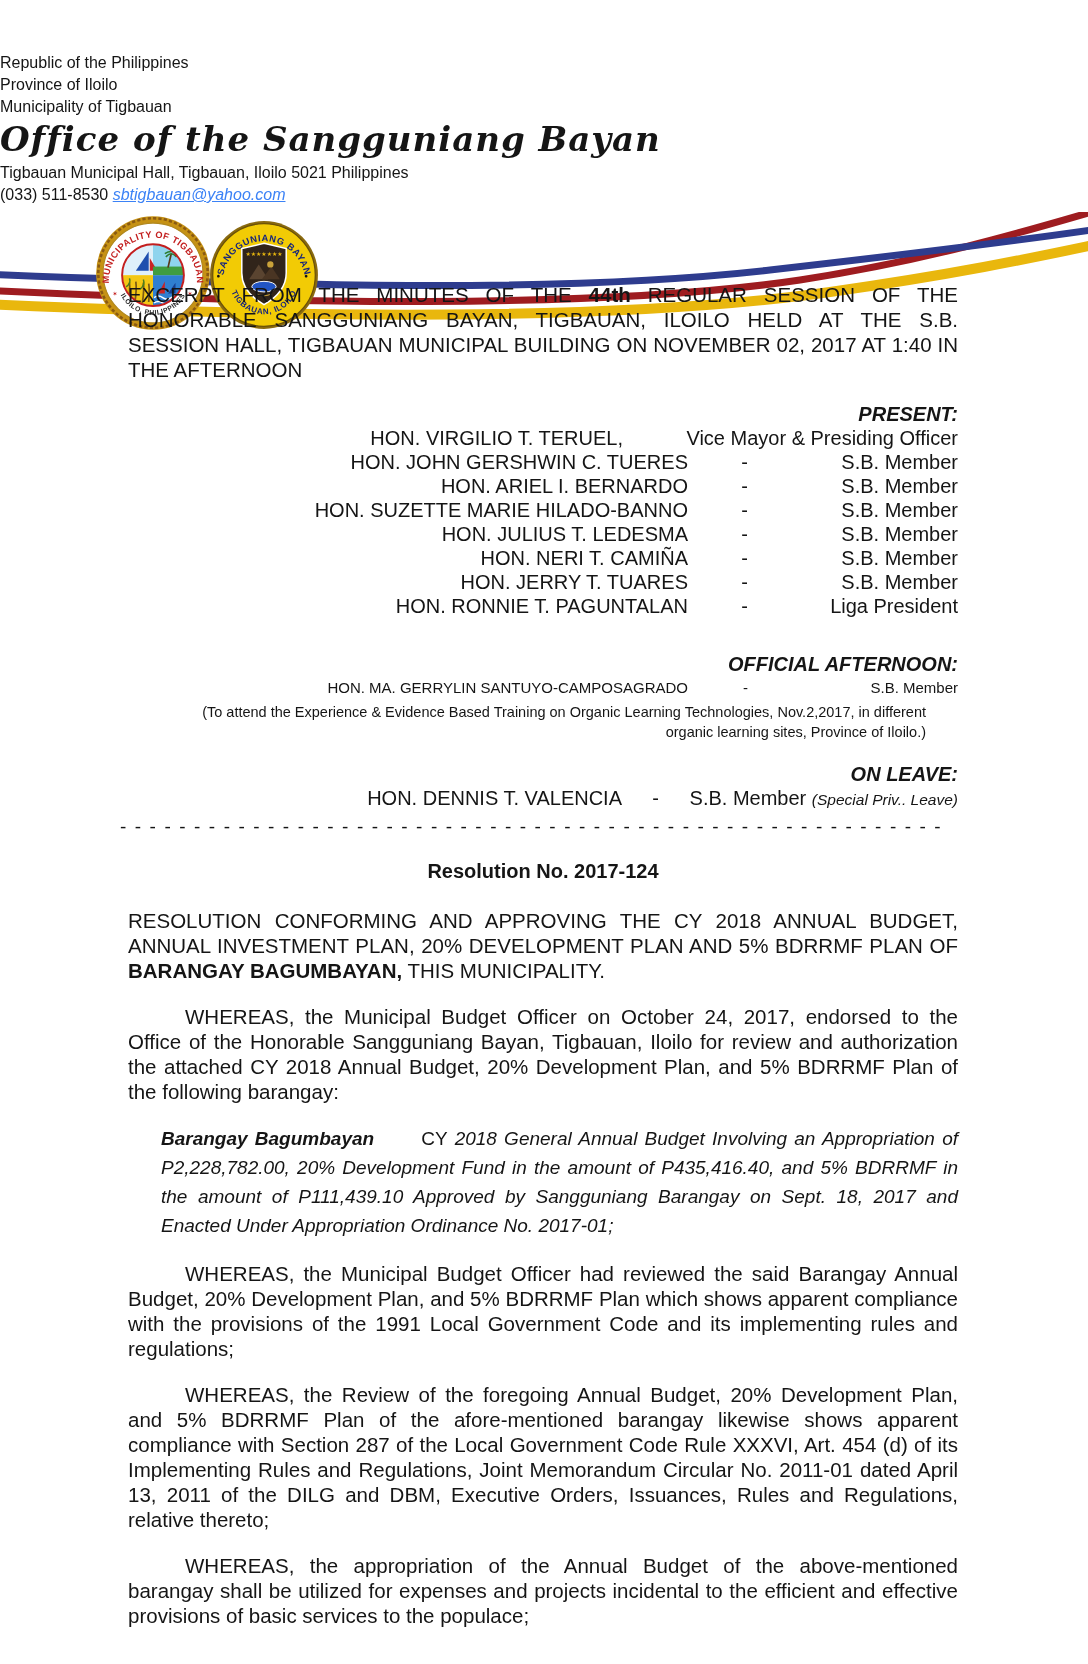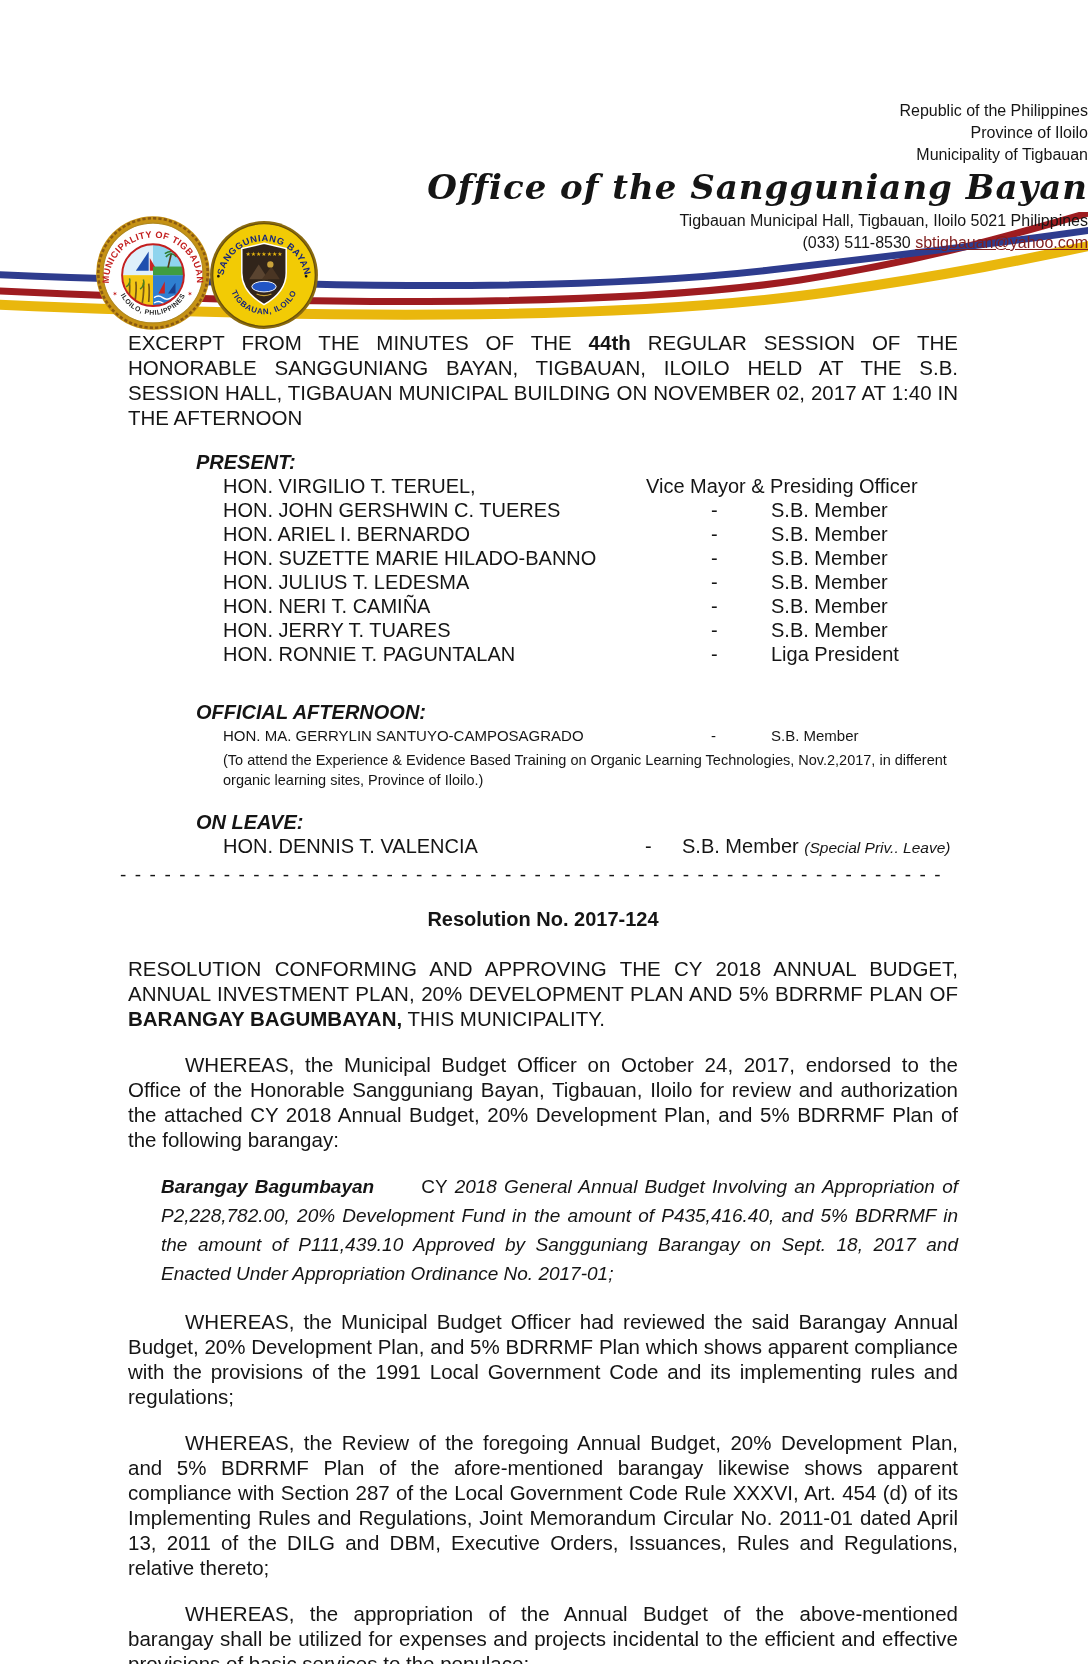--- a/index.html
+++ b/index.html
@@ -3,39 +3,39 @@
 <meta charset="utf-8">
 <style>
   * { margin:0; padding:0; box-sizing:border-box; }
   html,body { background:#ffffff; }
   .page {
     position:relative; width:1088px; height:1664px; margin:0 auto;
     background:#ffffff; overflow:hidden;
     font-family:"Liberation Sans", sans-serif; color:#151515;
   }
   
-  .header { padding-top:100px; text-align:right; position:relative; z-index:3; }
+  .header { padding-top:52px; text-align:left; position:relative; z-index:3; }
   .h-small { font-size:16px; line-height:22px; }
   .office-name {
     font-family:"DejaVu Serif", serif; font-style:italic; font-weight:bold;
     font-size:34px; line-height:40px; letter-spacing:1px; margin:1px 0 3px;
   }
   .addr-line { font-size:16px; line-height:22px; }
-  .email-link { color:#7f1d1d; text-decoration:underline; cursor:pointer; }
+  .email-link { color:#3b82f6; text-decoration:underline; cursor:pointer;font-style:italic; }
   
   .deco { position:absolute; left:0; top:212px; width:1088px; height:135px; z-index:1; }
   .ribbons { position:absolute; left:0; top:0; width:1088px; height:135px; }
   .seal { position:absolute; }
   .seal-municipal { left:94px; top:2px; width:118px; height:118px; }
   .seal-sb { left:209px; top:8px; width:110px; height:110px; }
   
   .content { position:relative; z-index:2; margin-left:128px; width:830px; }
   .excerpt { margin-top:76px; font-size:20.5px; line-height:25px; text-align:justify; }
   .excerpt .b { font-weight:bold; }
-  .section { margin-left:68px; }
+  .section { margin-left:45px;text-align:right; }
   .section-heading { font-weight:bold; font-style:italic; font-size:20px; line-height:24px; }
   .rows { margin-left:27px; }
   .m-row { display:grid; grid-template-columns:488px 60px auto; font-size:20px; line-height:24px; }
   .m-row.first { grid-template-columns:423px auto; }
   .ob-row { display:grid; grid-template-columns:488px 60px auto; font-size:15px; line-height:24px; }
   .ol-row { display:grid; grid-template-columns:422px 37px auto; font-size:20px; line-height:24px; }
   .ob-note { margin-left:27px; margin-top:2px; width:726px; font-size:14.5px; line-height:20px; }
   .ol-note { font-style:italic; font-size:15.5px; }
   .present { margin-top:20px; }
   .official-business { margin-top:34px; }

